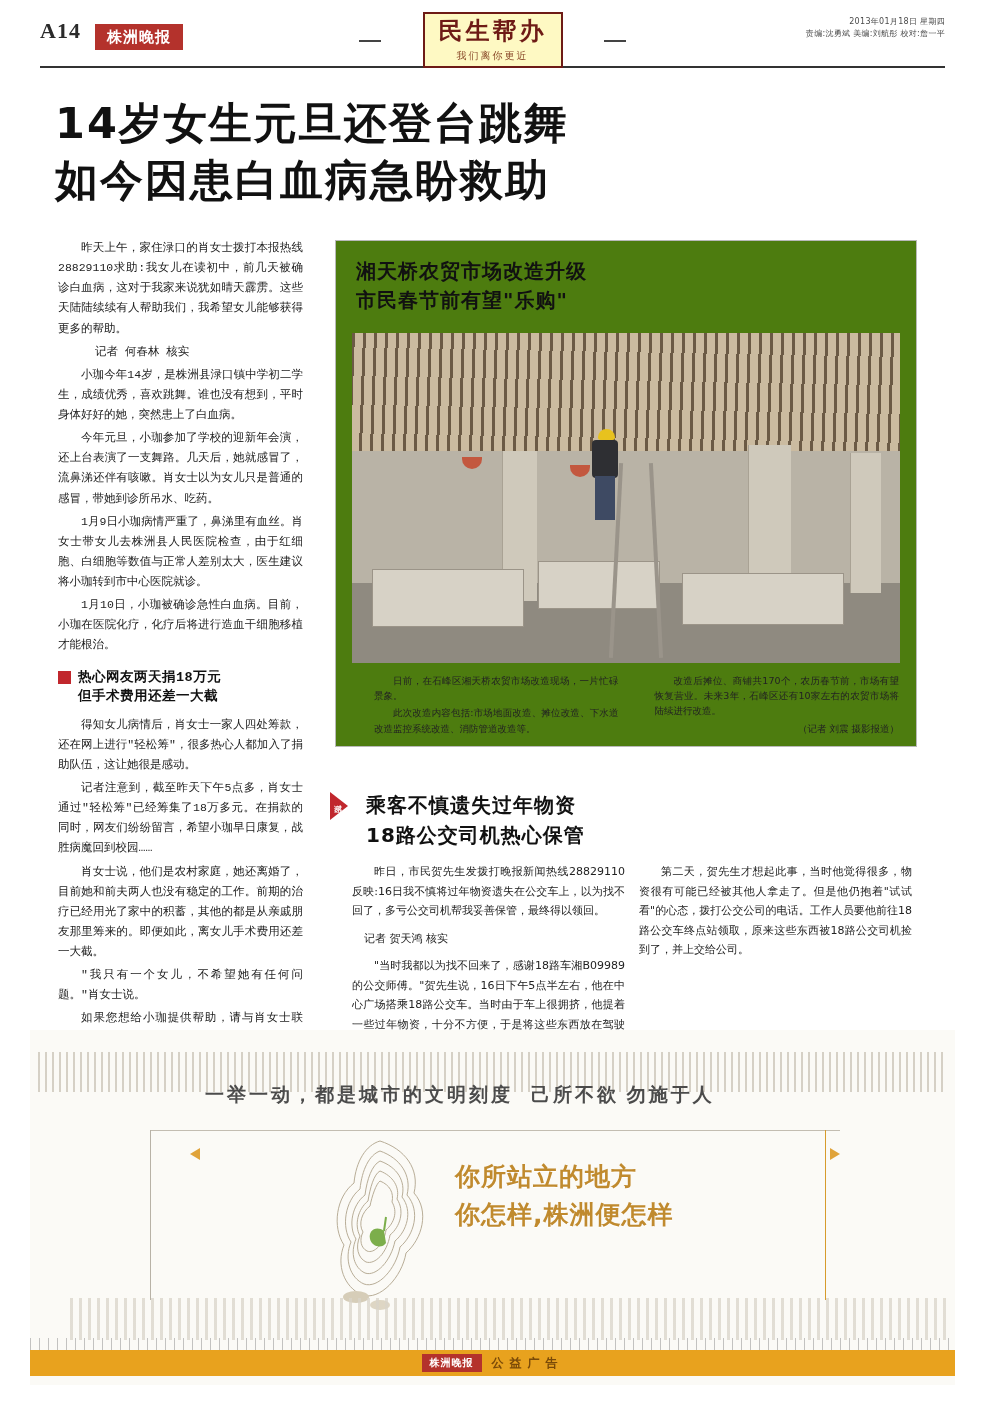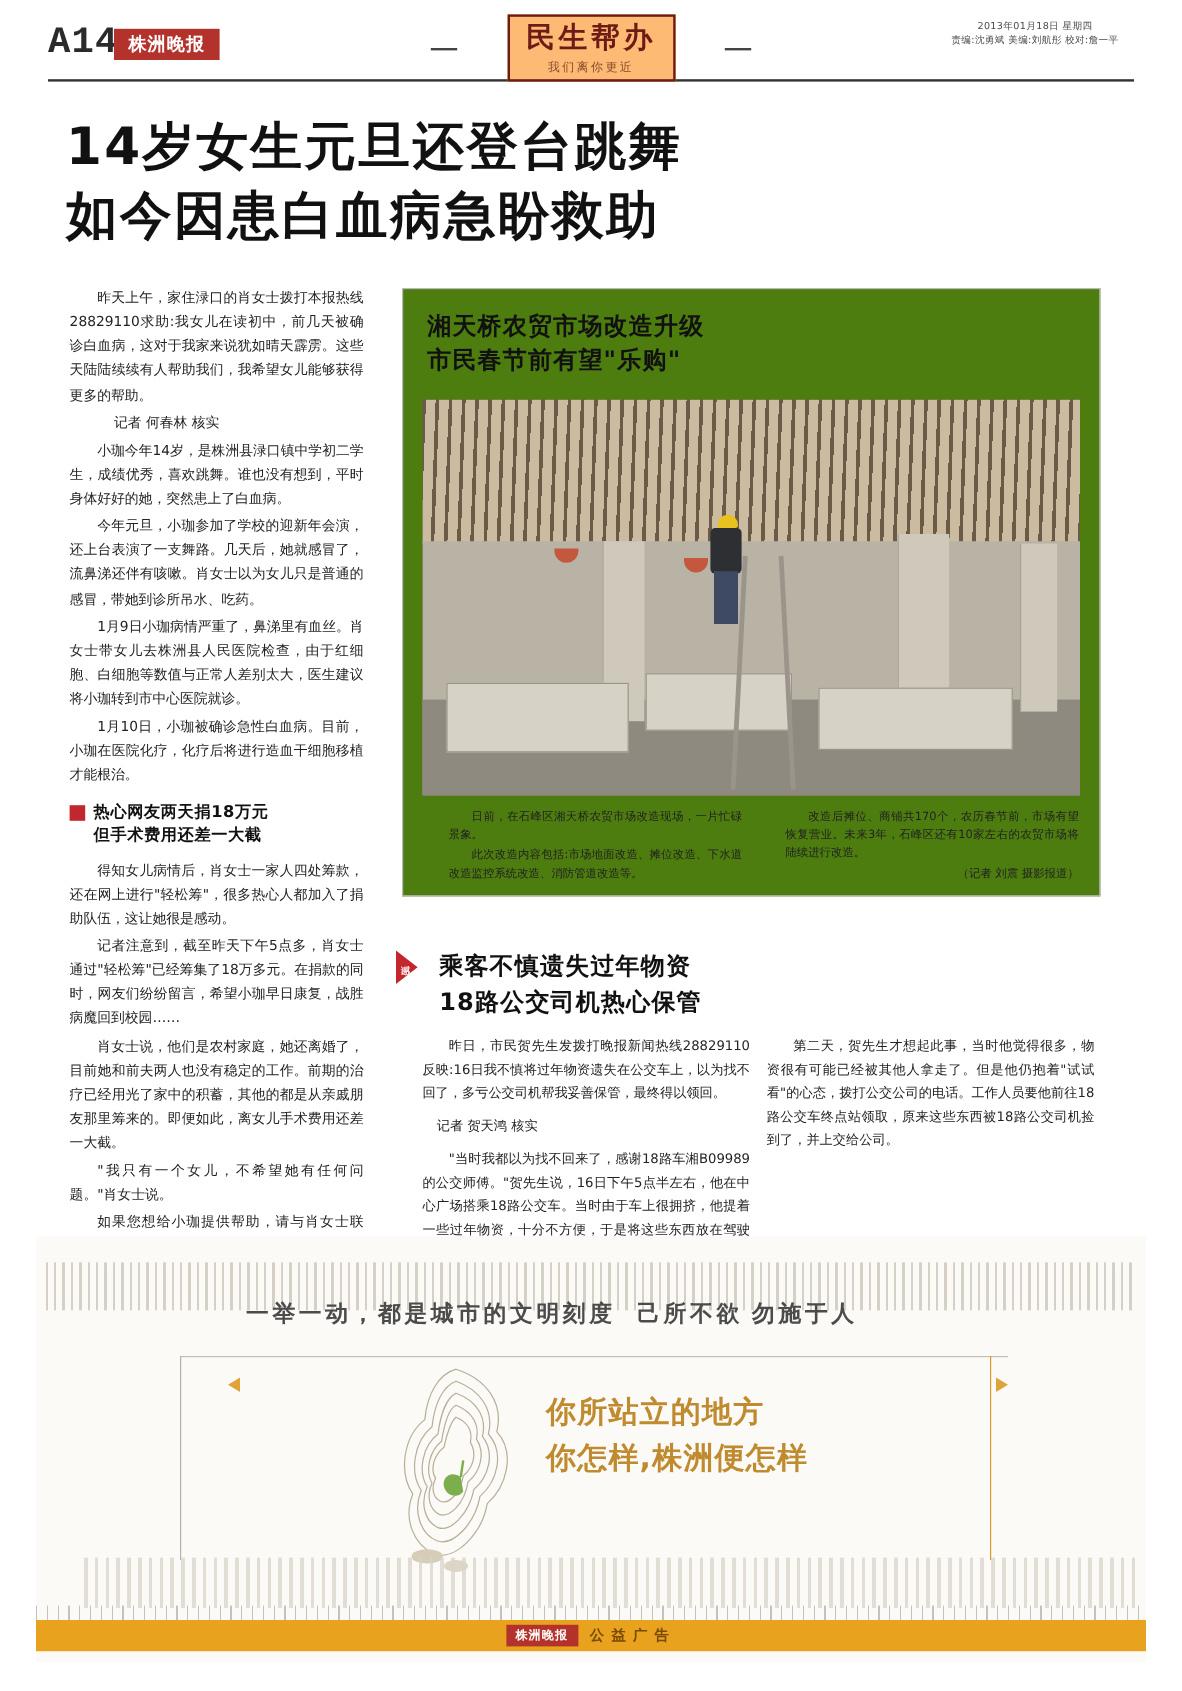--- a/index.html
+++ b/index.html
@@ -13,66 +13,66 @@
   }
   .page{position:absolute;inset:0;}
 
   
   .masthead{
     position:absolute;left:40px;top:14px;width:905px;height:52px;
     border-bottom:2px solid #333;
   }
   .folio{
     position:absolute;left:0;top:4px;
-    font-size:31px;font-weight:bold;letter-spacing:1px;color:#2b2b2b;
-    font-family:Liberation Mono, monospace;
+    font-size:22px;font-weight:bold;letter-spacing:1px;color:#2b2b2b;
+    font-family:Liberation Serif, serif;
   }
   .paper-logo{
     position:absolute;left:55px;top:10px;width:88px;height:26px;
     background:#b4322c;color:#fff;font-size:15px;font-weight:bold;
     display:flex;align-items:center;justify-content:center;letter-spacing:1px;
     font-family:"DejaVu Sans",sans-serif;
   }
   .section-badge{
     position:absolute;left:345px;top:0px;width:215px;height:52px;
     display:flex;flex-direction:column;align-items:center;justify-content:center;
   }
   .section-badge .rule-l,.section-badge .rule-r{
     position:absolute;top:26px;width:22px;height:2px;background:#444;
   }
   .section-badge .rule-l{left:-26px;}
   .section-badge .rule-r{right:-26px;}
   .section-badge .box{
     border:2px solid #6e1b16;padding:1px 14px 3px;
-    background:#fdba74;
+    background:#fef9c3;
   }
   .section-badge .main{
     font-size:24px;font-weight:bold;color:#6e1b16;letter-spacing:3px;
     font-family:"DejaVu Sans",sans-serif;
   }
   .section-badge .sub{
     font-size:10px;color:#8a4a2a;letter-spacing:2px;margin-top:2px;text-align:center;
   }
   .mast-meta{
-    position:absolute;right:13px;top:2px;text-align:center;font-size:8px;color:#4a4a4a;line-height:1.5;
+    position:absolute;right:0;top:2px;text-align:right;font-size:8px;color:#4a4a4a;line-height:1.5;
   }
   .mast-meta .date{letter-spacing:.3px;}
   .mast-meta .credits{letter-spacing:.3px;}
 
   
   .headline{
     position:absolute;left:55px;top:95px;width:860px;
     font-family:"DejaVu Sans",sans-serif;
     font-weight:bold;font-size:43px;line-height:1.32;letter-spacing:2px;color:#111;
   }
 
   
   .col-left{
     position:absolute;left:58px;top:238px;width:245px;
-    font-size:11.5px;line-height:1.75;color:#222;text-align:justify;
+    font-size:11.5px;line-height:1.75;color:#222;text-align:justify;font-family:Liberation Mono, monospace;
   }
   .col-left p{margin:0 0 3px 0;text-indent:2em;}
   .byline{margin:10px 0 10px 0;text-indent:0;padding-left:14px;font-size:11.5px;}
   .subhead{
     display:flex;align-items:flex-start;gap:7px;margin:12px 0 8px 0;
   }
   .subhead .sq{
     flex:0 0 auto;width:13px;height:13px;background:#c1272d;margin-top:3px;
   }
   .subhead .txt{

